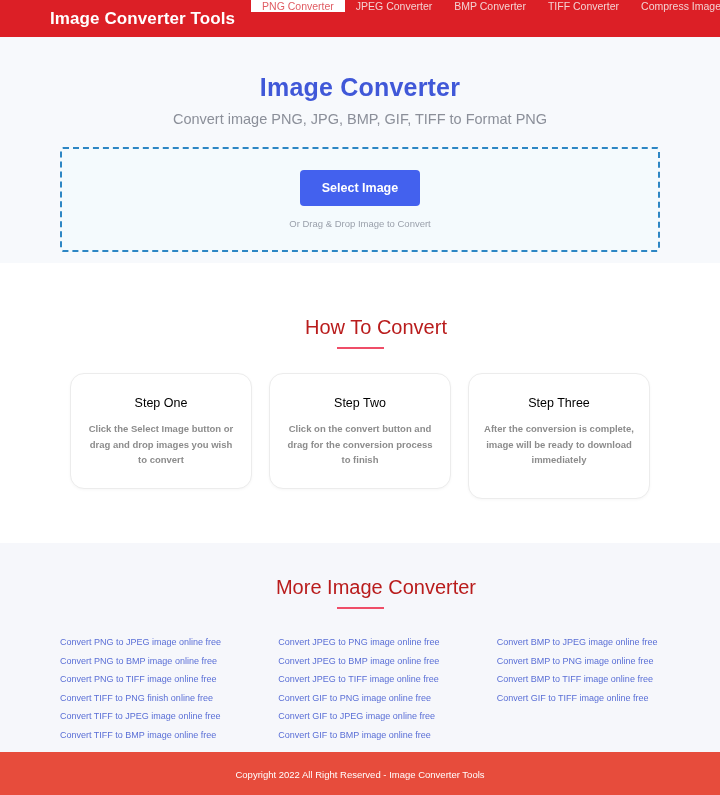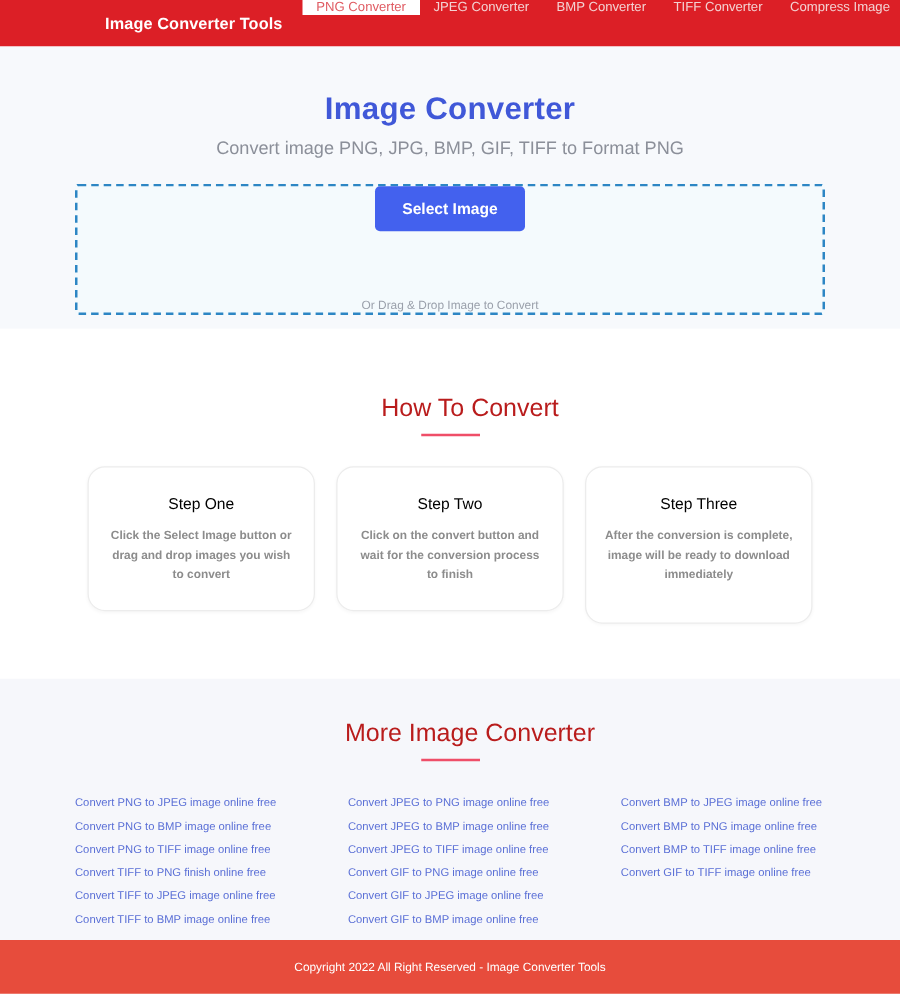--- a/index.html
+++ b/index.html
@@ -15,23 +15,23 @@
   .navbar {
     height: 37px;
     background: #dc1f26;
     display: flex;
     align-items: stretch;
     position: relative;
   }
   .brand {
     display: flex;
     align-items: center;
-    padding: 0 16px 0 84px;
-    color: #ffffff;
-    font-size: 13px;
+    padding: 0 16px 0 50px;
+    color: #ffffff;
+    font-size: 17px;
     font-weight: bold;
     letter-spacing: .1px;
     white-space: nowrap;
   }
   .nav-links {
     display: flex;
     align-items: stretch;
     list-style: none;
     justify-content: space-between;
   }
@@ -89,21 +89,21 @@
   }
   .dropzone {
     margin: 20px 60px 0 60px;
     height: 105px;
     border: 2px dashed #2d86c4;
     border-radius: 3px;
     background: #f4fafd;
     display: flex;
     flex-direction: column;
     align-items: center;
-    justify-content: space-between;
+    justify-content: center;
   }
   .select-btn {
     background: #4361ee;
     color: #ffffff;
     border: none;
     border-radius: 4px;
     font-family: "Liberation Sans", sans-serif;
     font-size: 12.5px;
     font-weight: bold;
     padding: 11px 22px;
@@ -260,21 +260,21 @@
 <section class="section-white">
   <h2 class="section-title">How To Convert</h2>
   <div class="title-underline"></div>
   <div class="steps">
     <div class="step-card">
       <div class="step-title">Step One</div>
       <div class="step-text">Click the Select Image button or drag and drop images you wish to convert</div>
     </div>
     <div class="step-card">
       <div class="step-title">Step Two</div>
-      <div class="step-text">Click on the convert button and wait for the conversion process to finish</div>
+      <div class="step-text">Click on the convert button and drag for the conversion process to finish</div>
     </div>
     <div class="step-card tall">
       <div class="step-title">Step Three</div>
       <div class="step-text">After the conversion is complete, image will be ready to download immediately</div>
     </div>
   </div>
 </section>
 
 <section class="section-gray">
   <h2 class="section-title">More Image Converter</h2>

